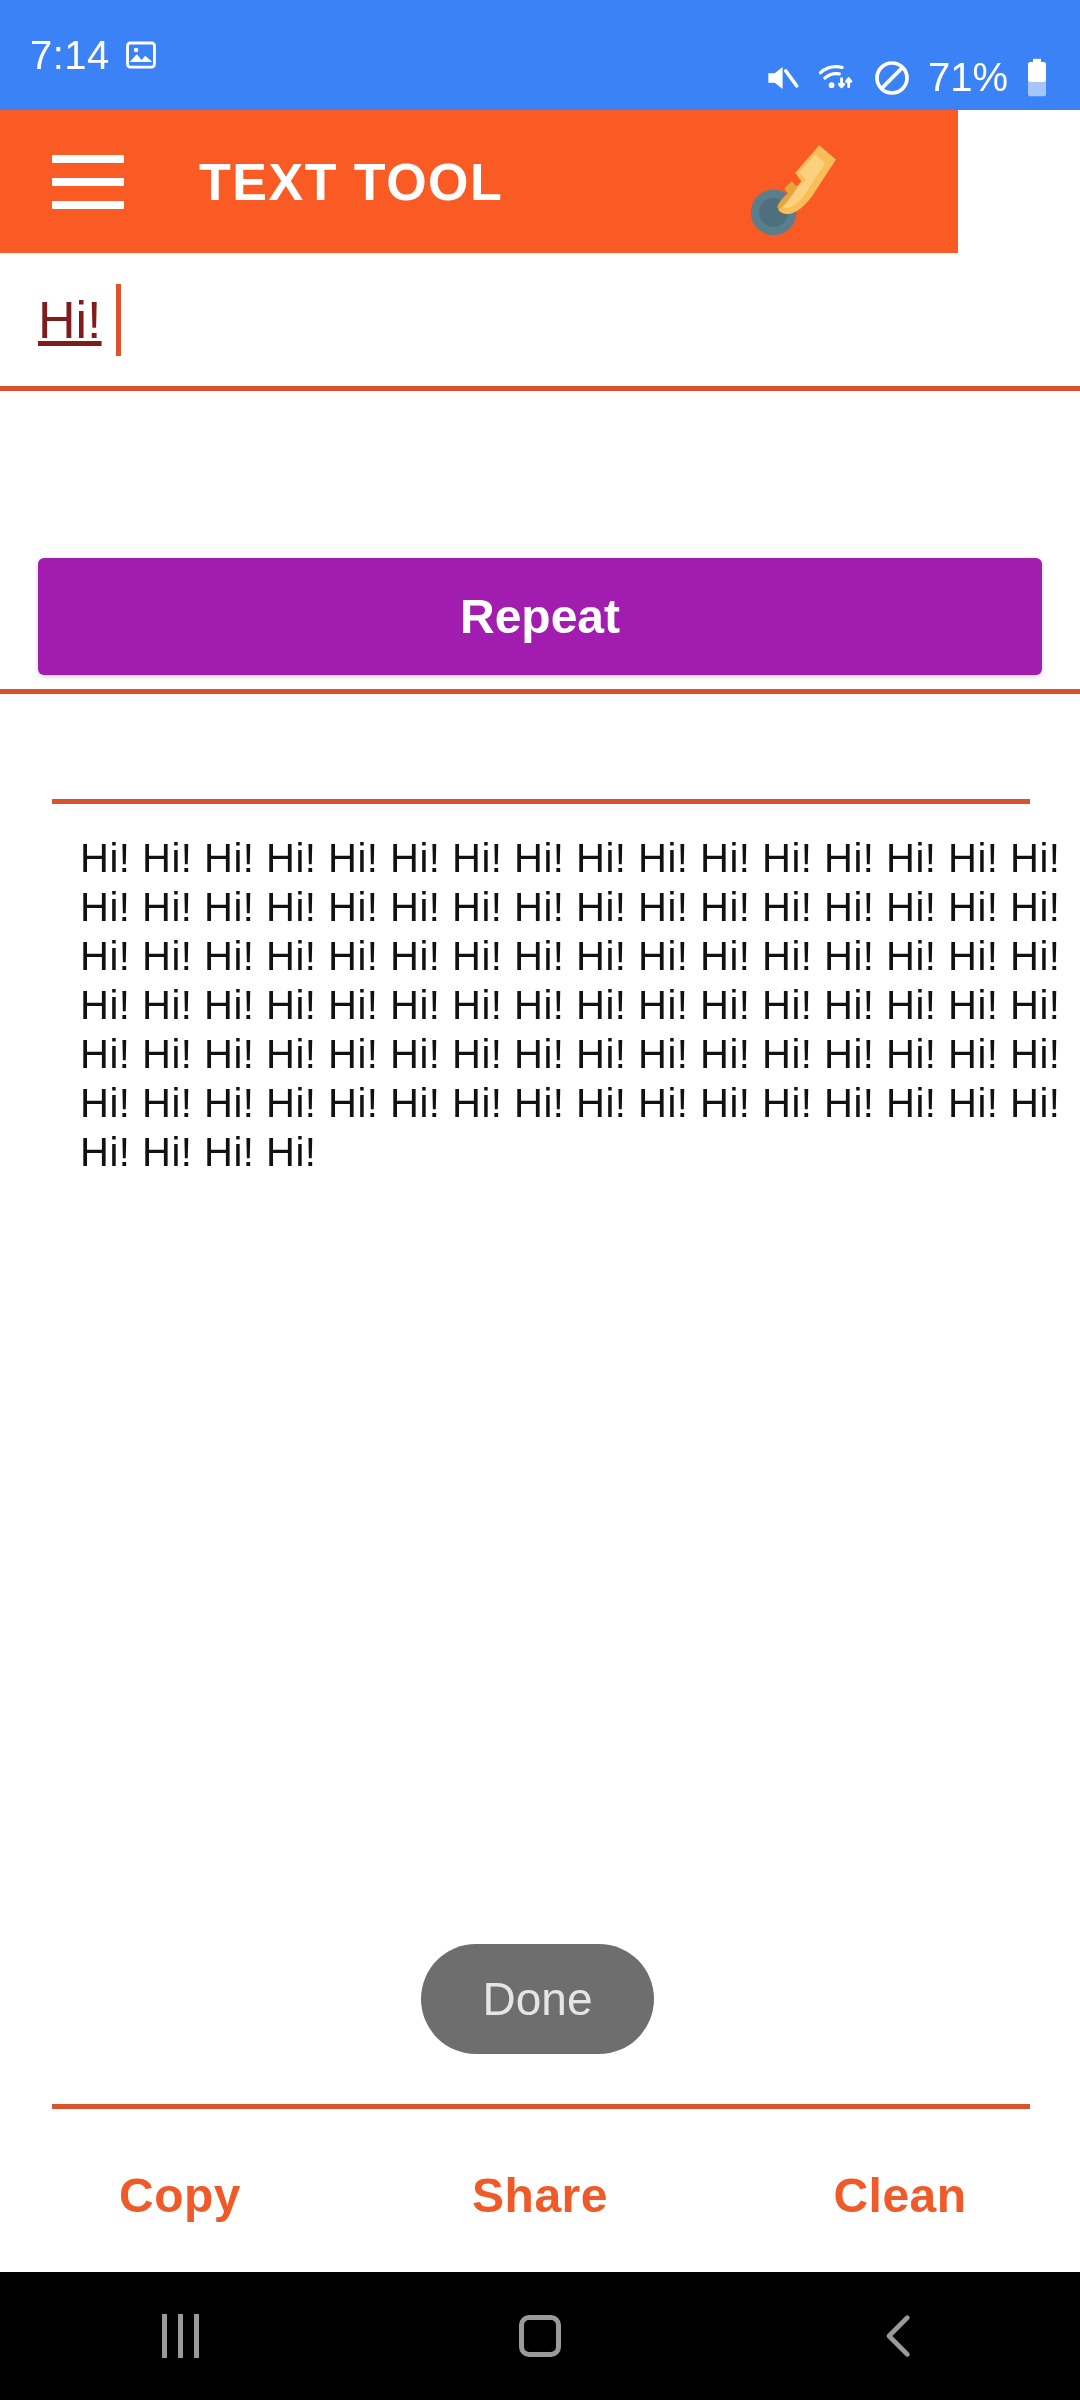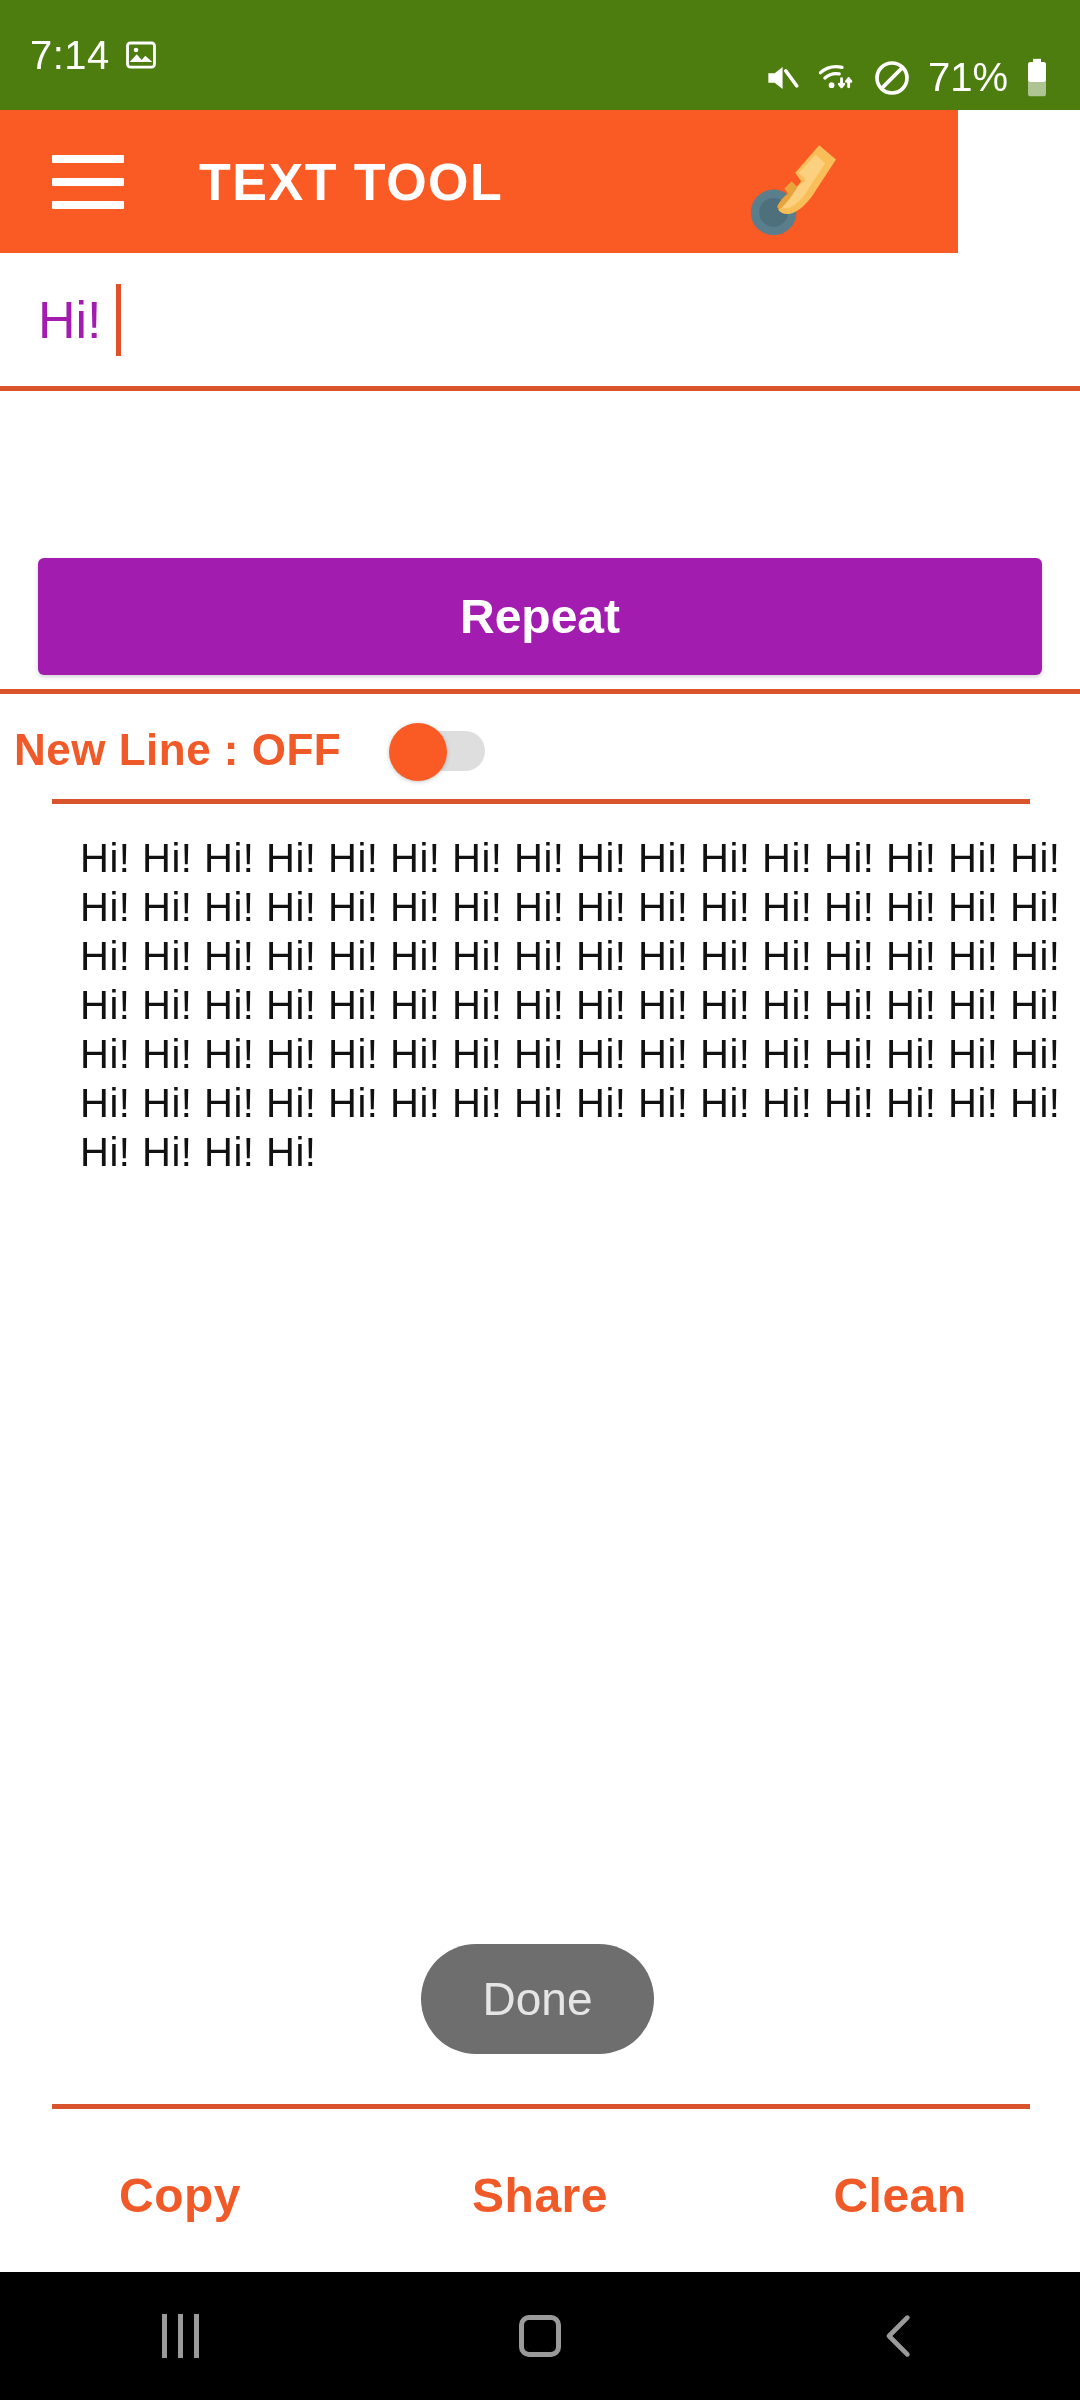--- a/index.html
+++ b/index.html
@@ -7,21 +7,21 @@
     width:1080px; height:2400px;
     background:#ffffff;
     font-family:"Liberation Sans", sans-serif;
     overflow:hidden;
   }
   #app { position:relative; width:1080px; height:2400px; background:#ffffff; }
 
   
   .statusbar {
     position:absolute; left:0; top:0; width:1080px; height:110px;
-    background:#4d7c0f; color:#ffffff;
+    background:#3b82f6; color:#ffffff;
     display:flex; align-items:center; justify-content:space-between;
     padding:0 30px 0 30px;
   }
   .sb-left { display:flex; align-items:center; gap:14px; }
   .sb-clock { font-size:40px; letter-spacing:0.5px; }
   .sb-right { display:flex; align-items:center; gap:16px;margin-top:45px; }
   .sb-pct { font-size:40px; }
   .ico { display:inline-block; line-height:0; }
 
   
@@ -37,21 +37,21 @@
     margin-left:75px; color:#ffffff; font-size:52px; font-weight:bold;
     letter-spacing:1.5px;
   }
   .appbar-icon { position:absolute; right:110px; top:16px; width:120px; height:120px; }
 
   
   .text-input-row {
     position:absolute; left:0; top:253px; width:1080px; height:133px;
     display:flex; align-items:center; padding-left:38px;
   }
-  .text-input-val { font-size:52px; color:#a21caf; }
+  .text-input-val { font-size:52px; color:#7f1d1d;text-decoration:underline; }
   .caret {
     display:inline-block; width:5px; height:72px; background:#E0502B;
     margin-left:14px; vertical-align:middle;
   }
   .divider-full {
     position:absolute; left:0; width:1080px; height:5px; background:#D9542C;
   }
   .d1 { top:386px; }
   .d2 { top:689px; }
 
@@ -209,27 +209,20 @@
     <span class="text-input-val">Hi!</span>
     <span class="caret"></span>
   </div>
   <div class="divider-full d1"></div>
 
 
   <button class="repeat-btn">Repeat</button>
 
   <div class="divider-full d2"></div>
 
-  <div class="toggle-row">
-    <span class="toggle-label">New Line : OFF</span>
-    <span class="switch">
-      <span class="switch-track"></span>
-      <span class="switch-thumb"></span>
-    </span>
-  </div>
   <div class="divider-inset d3"></div>
 
   <div class="output">Hi! Hi! Hi! Hi! Hi! Hi! Hi! Hi! Hi! Hi! Hi! Hi! Hi! Hi! Hi! Hi! Hi! Hi! Hi! Hi! Hi! Hi! Hi! Hi! Hi! Hi! Hi! Hi! Hi! Hi! Hi! Hi! Hi! Hi! Hi! Hi! Hi! Hi! Hi! Hi! Hi! Hi! Hi! Hi! Hi! Hi! Hi! Hi! Hi! Hi! Hi! Hi! Hi! Hi! Hi! Hi! Hi! Hi! Hi! Hi! Hi! Hi! Hi! Hi! Hi! Hi! Hi! Hi! Hi! Hi! Hi! Hi! Hi! Hi! Hi! Hi! Hi! Hi! Hi! Hi! Hi! Hi! Hi! Hi! Hi! Hi! Hi! Hi! Hi! Hi! Hi! Hi! Hi! Hi! Hi! Hi! Hi! Hi! Hi! Hi!</div>
 
   <button class="done-btn">Done</button>
 
   <div class="divider-inset d4"></div>
 
   <div class="actions">
     <div class="action">Copy</div>

